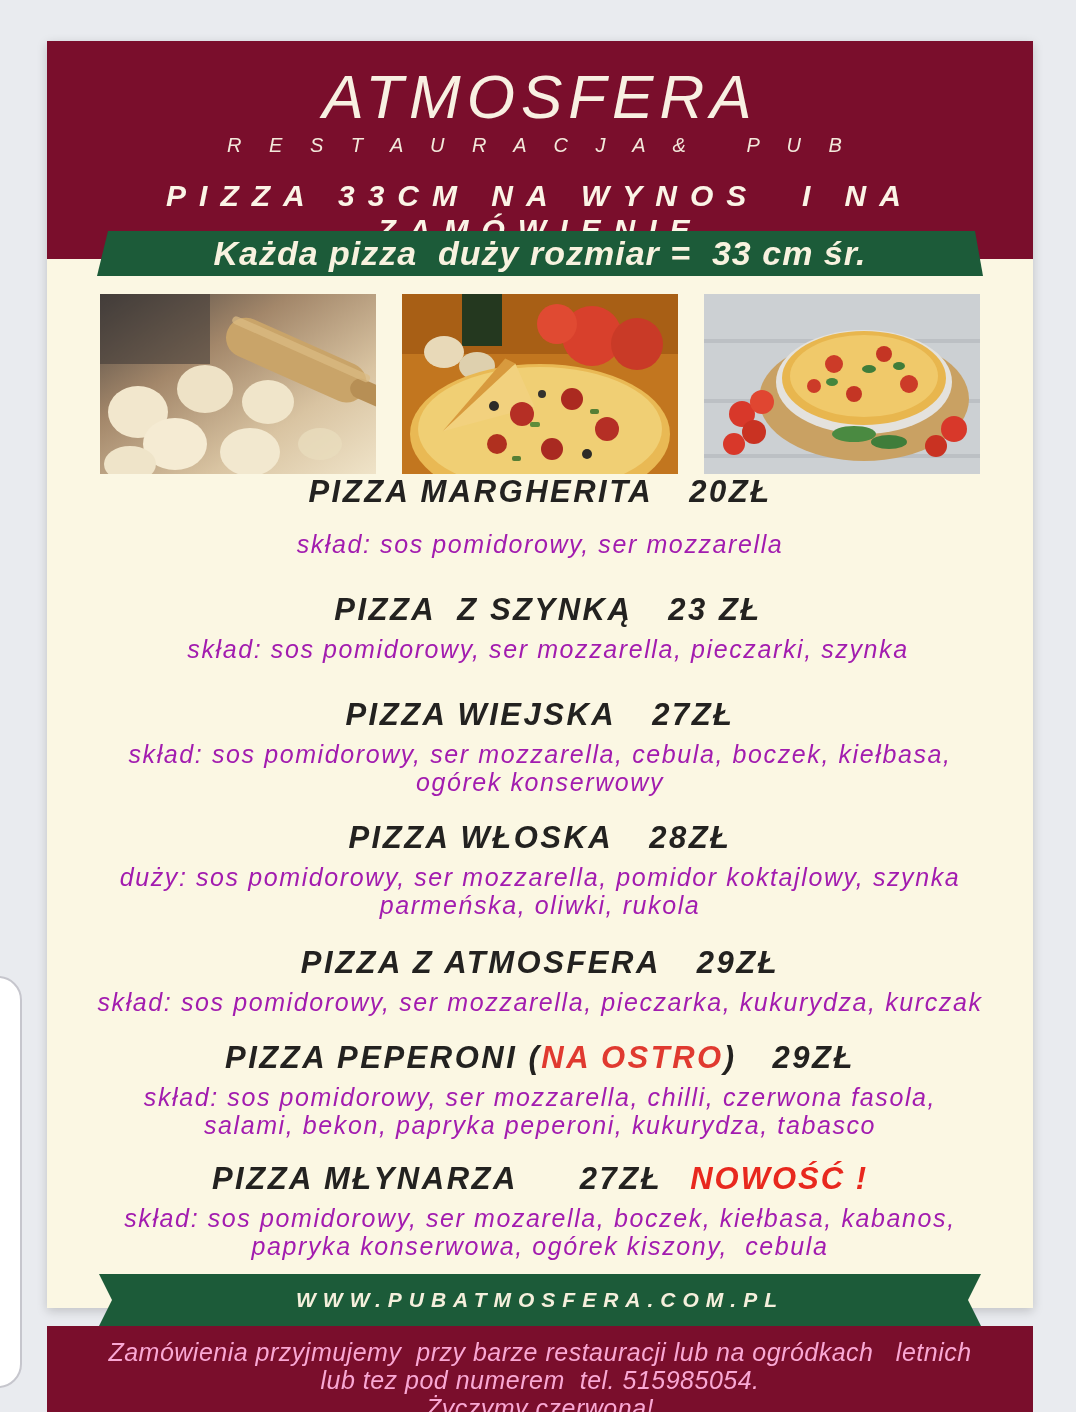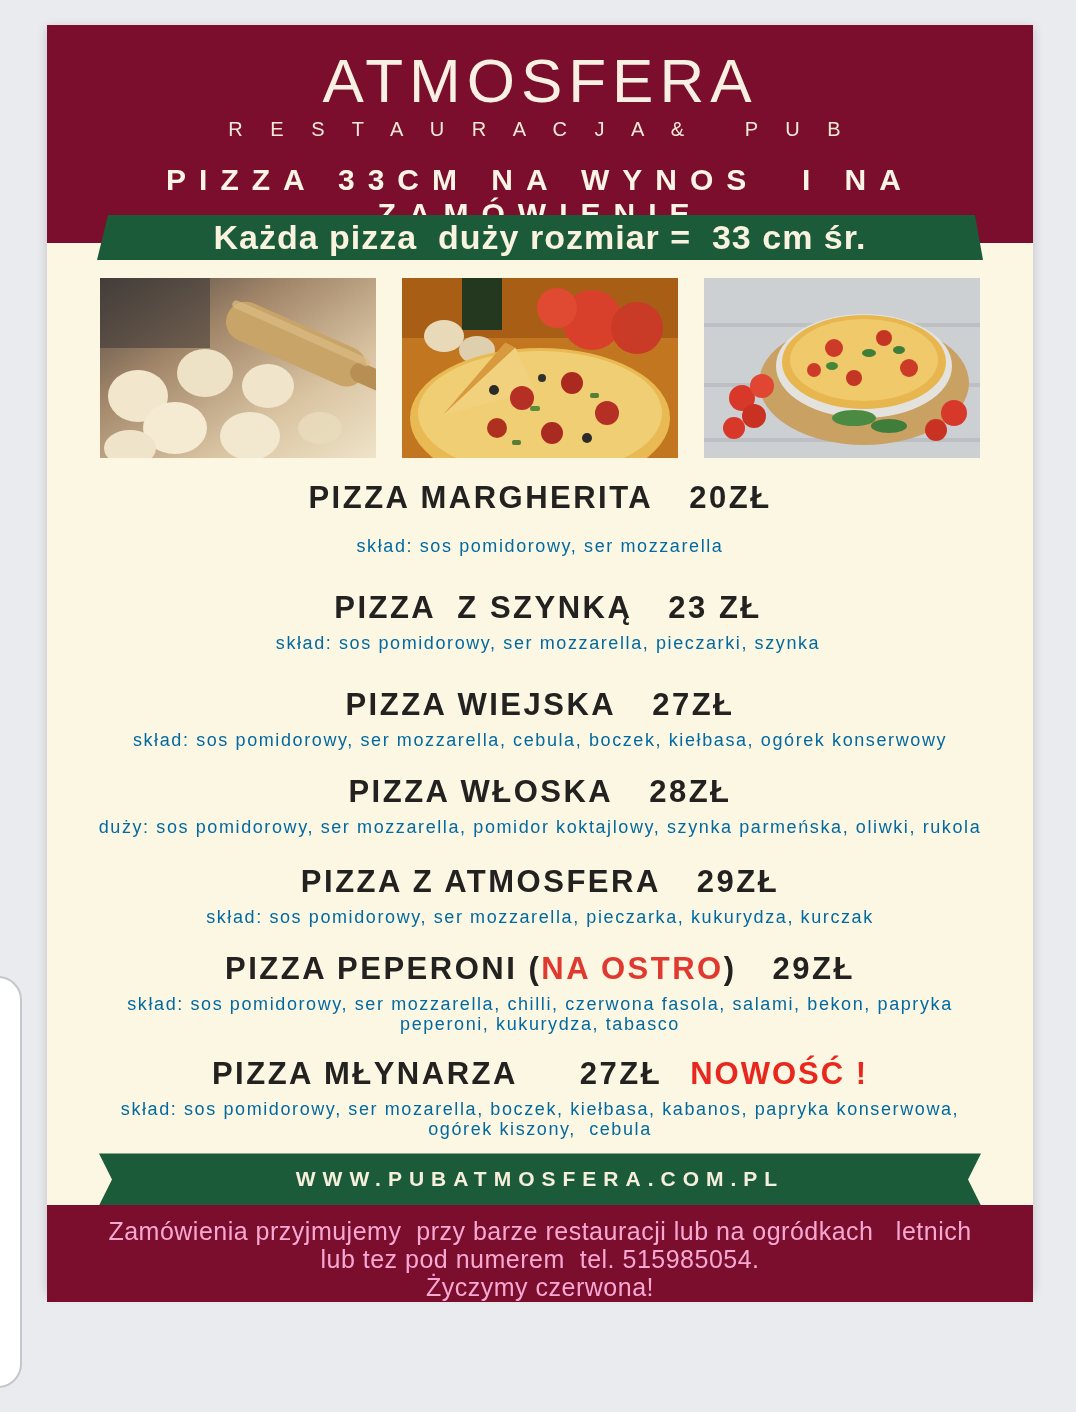--- a/index.html
+++ b/index.html
@@ -9,22 +9,22 @@
     font-family:"Liberation Sans", sans-serif;
   }
   
   .peek-card{
     position:absolute;left:-26px;top:976px;width:44px;height:408px;
     background:#ffffff;border:2px solid #c6c6cd;
     border-radius:0 24px 24px 0;
   }
   
   .menu-card{
-    position:absolute;left:47px;top:25px;width:986px;height:1267px;
-    background:#fbf7e3;box-shadow:0 3px 10px rgba(0,0,0,.18);
+    position:absolute;left:47px;top:41px;width:986px;height:1267px;
+    background:#fbf7e3;box-shadow:0 3px 10px rgba(0,0,0,.18);font-style:italic;
   }
   .card-header{
     background:#7a0e2c;height:218px;text-align:center;color:#f6eee0;
   }
   .brand-title{
     padding-top:20px;font-size:62px;font-weight:400;letter-spacing:6px;
     color:#f8f0e2;white-space:pre-wrap;
   }
   .brand-subtitle{
     margin-top:2px;font-size:20px;font-weight:400;letter-spacing:11px;
@@ -42,30 +42,30 @@
   .size-banner .banner-text{
     color:#f8f2df;font-size:34px;font-weight:700;letter-spacing:1px;white-space:pre-wrap;
   }
   
   .photos{
     margin-top:18px;display:flex;justify-content:center;gap:26px;
   }
   .photo{width:276px;height:180px;overflow:hidden;}
   .photo svg{display:block;}
   
-  .menu-list{margin-top:22px;}
+  .menu-list{}
   .menu-item{text-align:center;}
   .item-title{
     font-size:31px;font-weight:700;letter-spacing:2.5px;color:#232220;white-space:pre-wrap;
   }
   .title-gap{display:inline-block;width:36px;}
   .title-gap.wide{width:62px;}
   .item-sklad{
-    max-width:888px;margin:7px auto 0;font-size:18px;letter-spacing:1.6px;
-    color:#0369a1;line-height:1.12;white-space:pre-wrap;
+    max-width:888px;margin:7px auto 0;font-size:25px;letter-spacing:1.6px;
+    color:#a21caf;line-height:1.12;white-space:pre-wrap;
   }
   .mi-1{margin-top:0;}
   .mi-1 .item-sklad{margin-top:20px;}
   .mi-2{margin-top:34px;padding-left:16px;}
   .mi-3{margin-top:34px;}
   .mi-4{margin-top:24px;}
   .mi-5{margin-top:26px;}
   .mi-6{margin-top:24px;}
   .mi-7{margin-top:22px;}
   .hot{color:#e03a30;}

